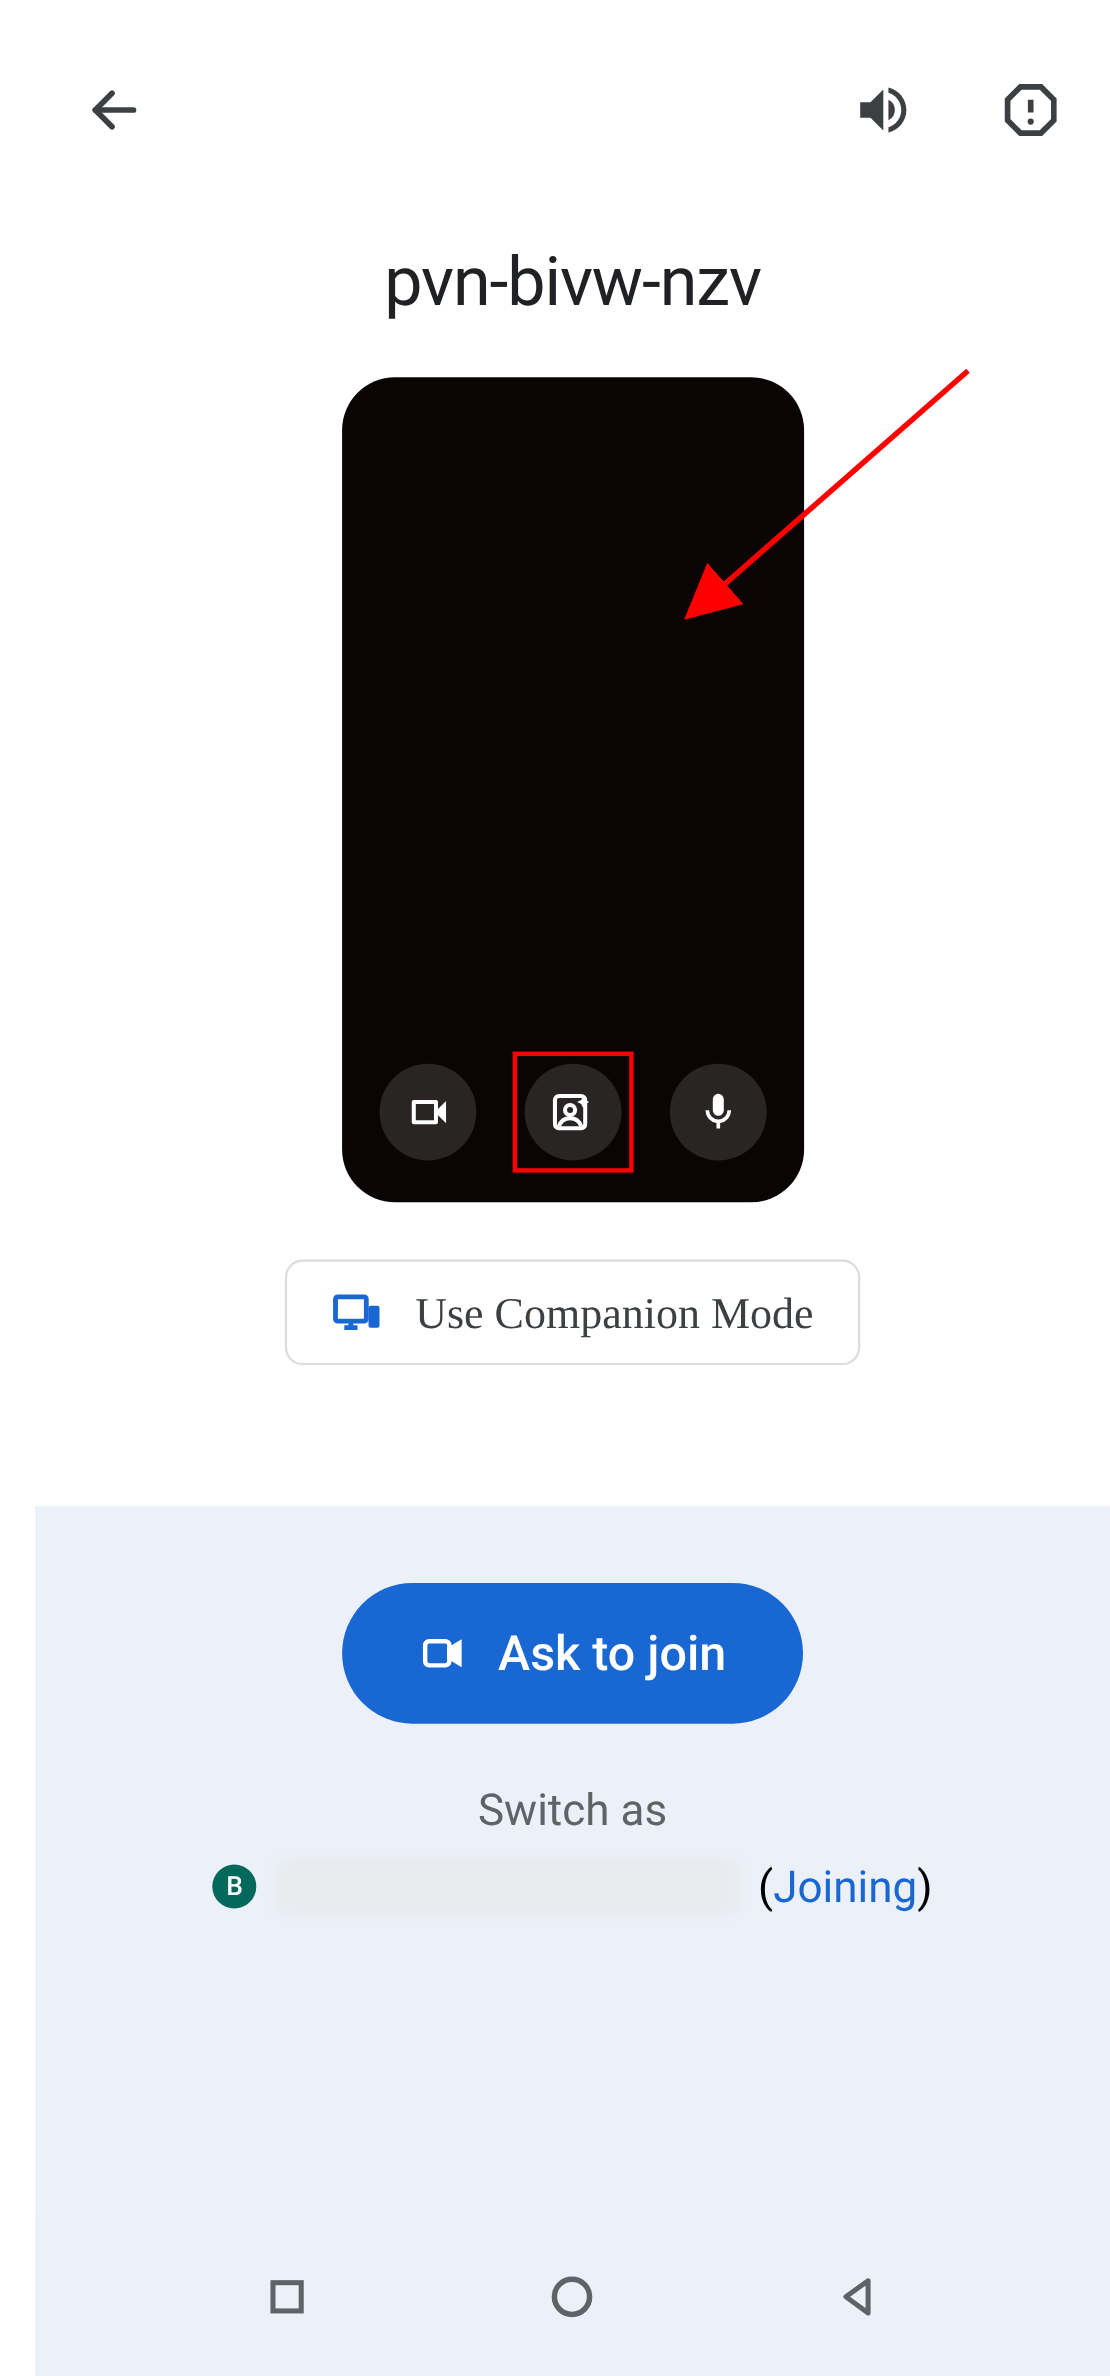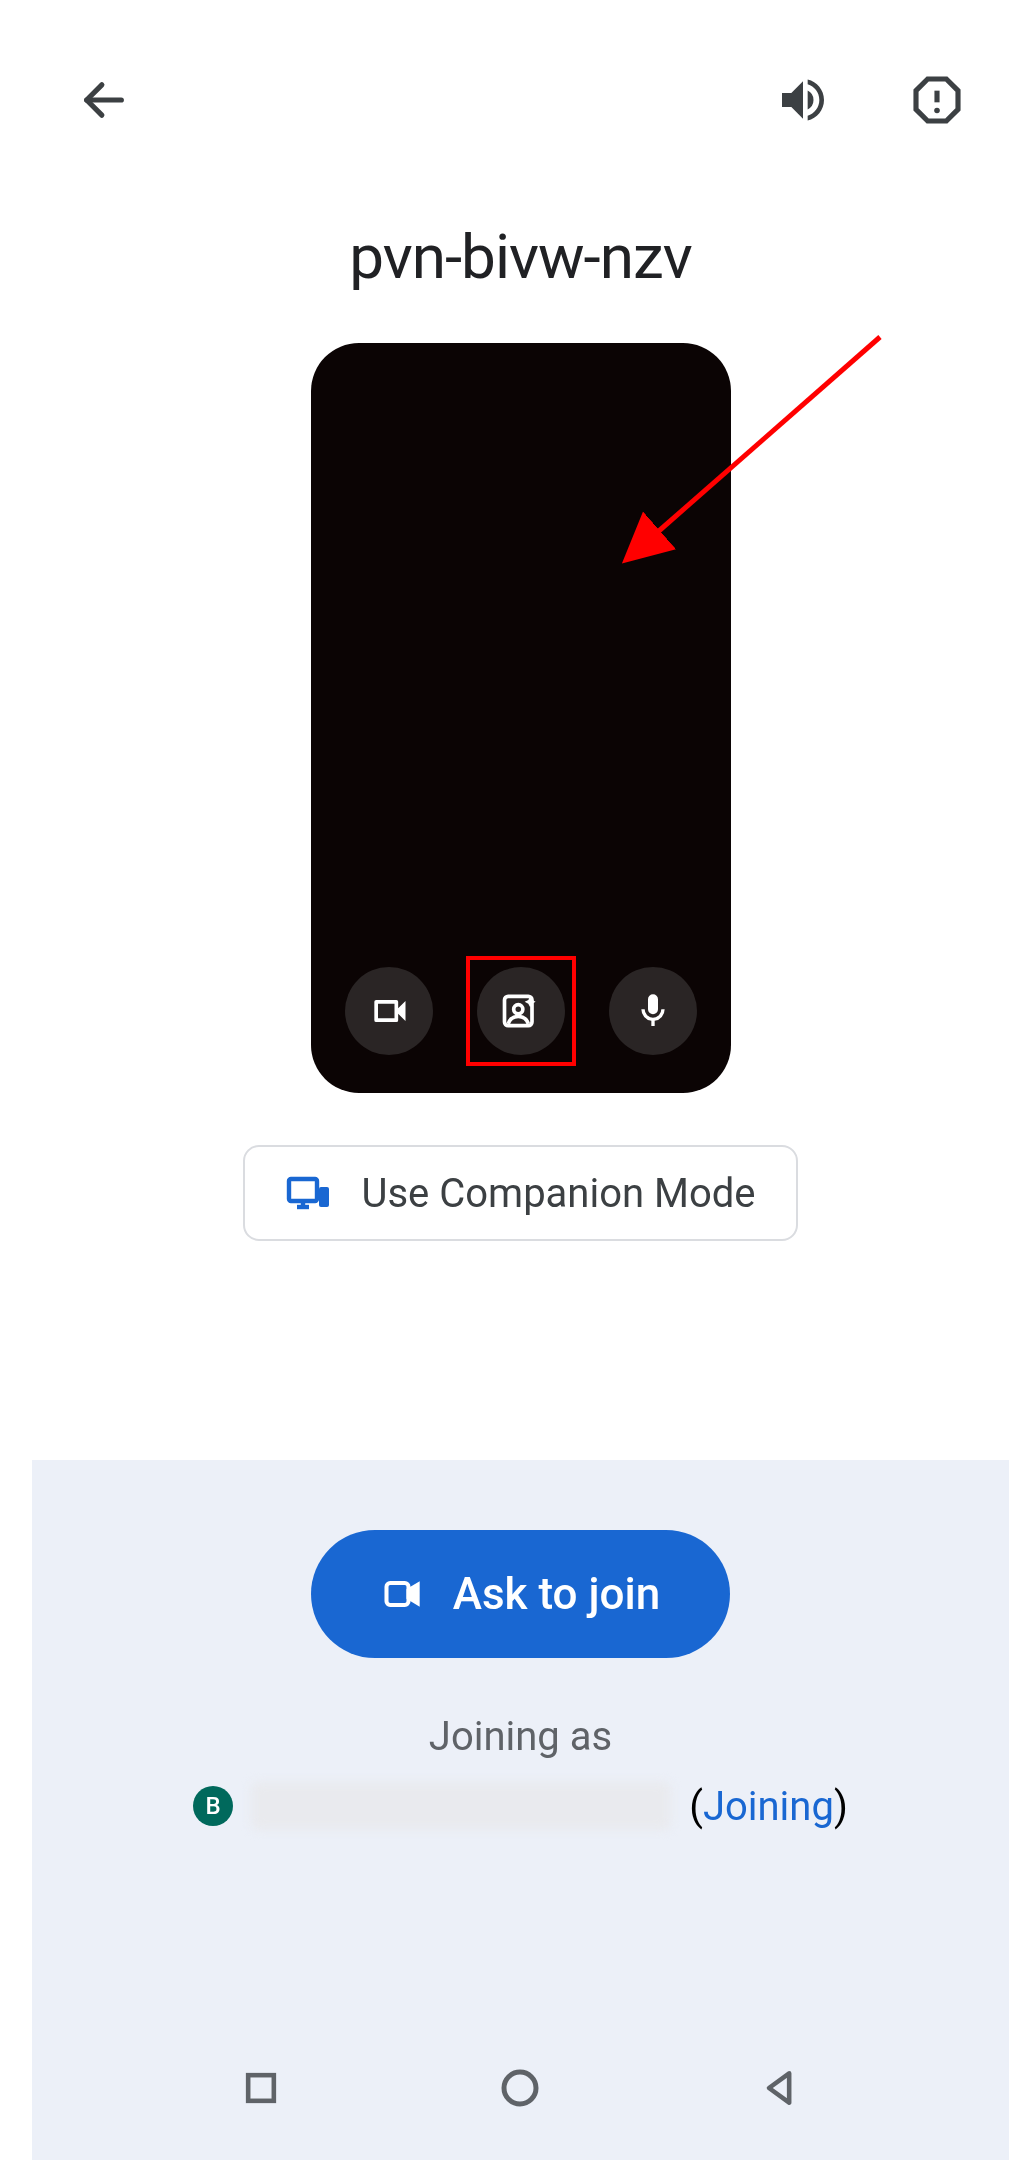--- a/index.html
+++ b/index.html
@@ -80,38 +80,39 @@
     position: absolute;
     left: 578px;
     top: -36px;
     pointer-events: none;
   }
 
   
   .companion-wrap {
     display:flex; justify-content:center;
     margin-top: 52px;
+    font-family: Liberation Serif, serif;
   }
   .companion-btn {
     display:flex; align-items:center; gap: 28px;
     border: 2px solid #dadce0;
     border-radius: 16px;
     padding: 22px 40px;
     font-size: 40px;
     color: #3c4043;
   }
   .companion-btn svg { color:#1967d2; }
 
   
   .bottom-panel {
     margin-top: auto;
     background: #ecf0f8;
     padding: 70px 0 0 0;
     display:flex; flex-direction:column; align-items:center;
-    height: 700px;
+    height: 791px;
     position: relative;
   }
   .join-btn {
     background:#1967d2;
     color:#ffffff;
     border-radius: 70px;
     padding: 38px 70px;
     display:flex; align-items:center; gap:28px;
     font-size: 44px;
     font-weight: 500;
@@ -229,21 +230,21 @@
 
   <div class="bottom-panel">
     <div class="join-btn">
       <svg width="44" height="44" viewBox="0 0 24 24" fill="none" stroke="currentColor" stroke-width="2.2">
         <rect x="3" y="6" width="12" height="12" rx="2"></rect>
         <path d="M15 10 l5-3 v10 l-5-3 z" fill="currentColor"></path>
       </svg>
       <span>Ask to join</span>
     </div>
 
-    <div class="joining-as">Joining as</div>
+    <div class="joining-as">Switch as</div>
 
     <div class="account-row">
       <div class="avatar-dot">B</div>
       <div class="email-blur"></div>
       <span>(<span class="switch-link">Joining</span>)</span>
     </div>
 
     <div class="navbar">
       <div class="nav-icon">
         <svg width="44" height="44" viewBox="0 0 24 24" fill="none" stroke="currentColor" stroke-width="2.5">

